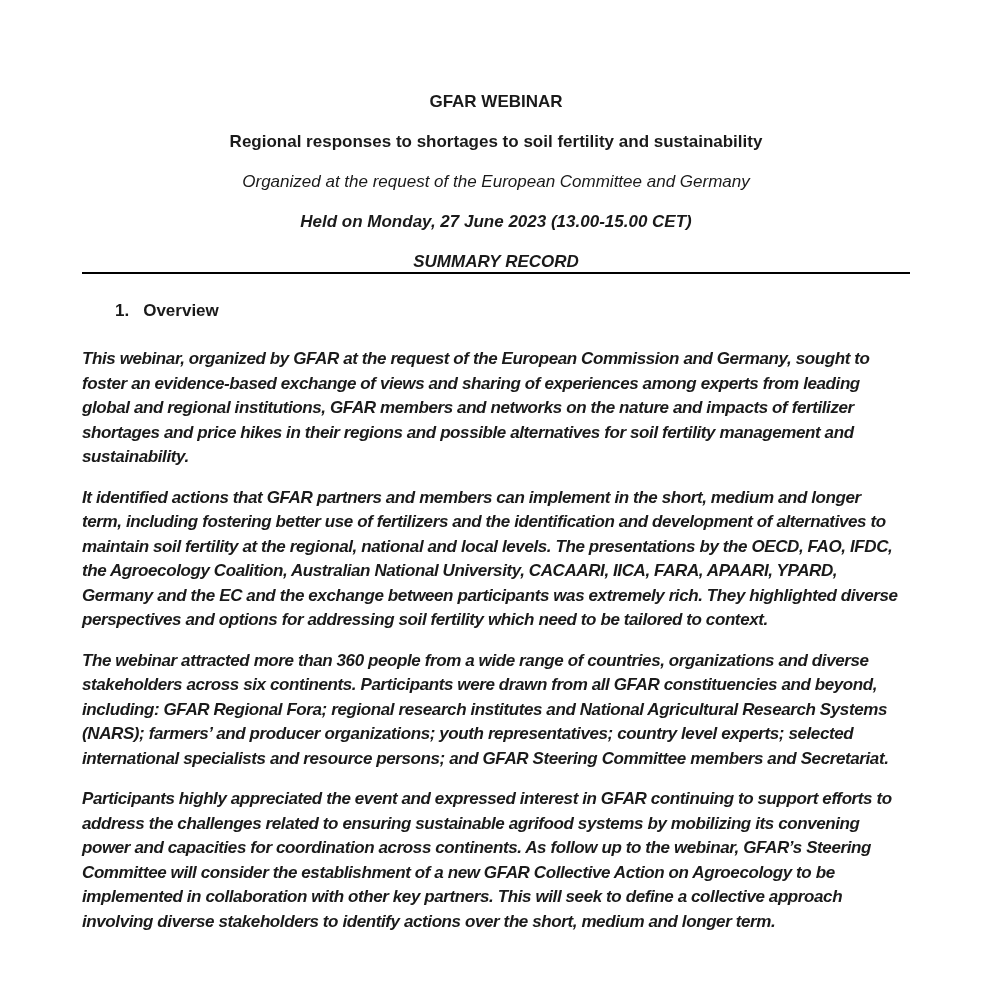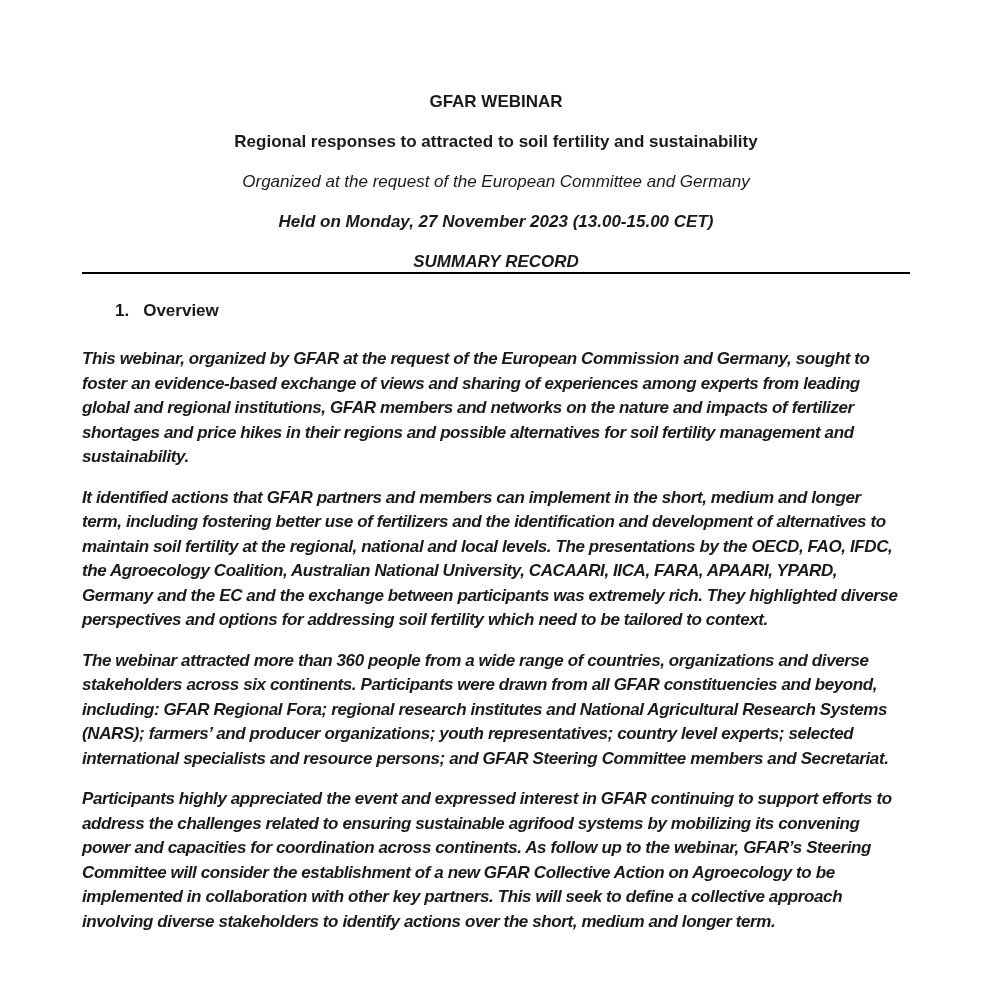--- a/index.html
+++ b/index.html
@@ -60,25 +60,25 @@
   }
   .body-para:first-child { margin-top: 26px; }
 </style>
 </head>
 <body>
 
 <div class="page">
 
   <p class="hdr bold">GFAR WEBINAR</p>
 
-  <p class="hdr bold">Regional responses to attracted to soil fertility and sustainability</p>
+  <p class="hdr bold">Regional responses to shortages to soil fertility and sustainability</p>
 
   <p class="hdr italic">Organized at the request of the European Committee and Germany</p>
 
-  <p class="hdr bold italic">Held on Monday, 27 November 2023 (13.00-15.00 CET)</p>
+  <p class="hdr bold italic">Held on Monday, 27 June 2023 (13.00-15.00 CET)</p>
 
   <p class="hdr bold italic record">SUMMARY RECORD</p>
 
   <div class="divider"></div>
 
   <p class="section-heading">
     <span class="num">1.</span><span>Overview</span>
   </p>
 
   <div class="body-paragraphs">

